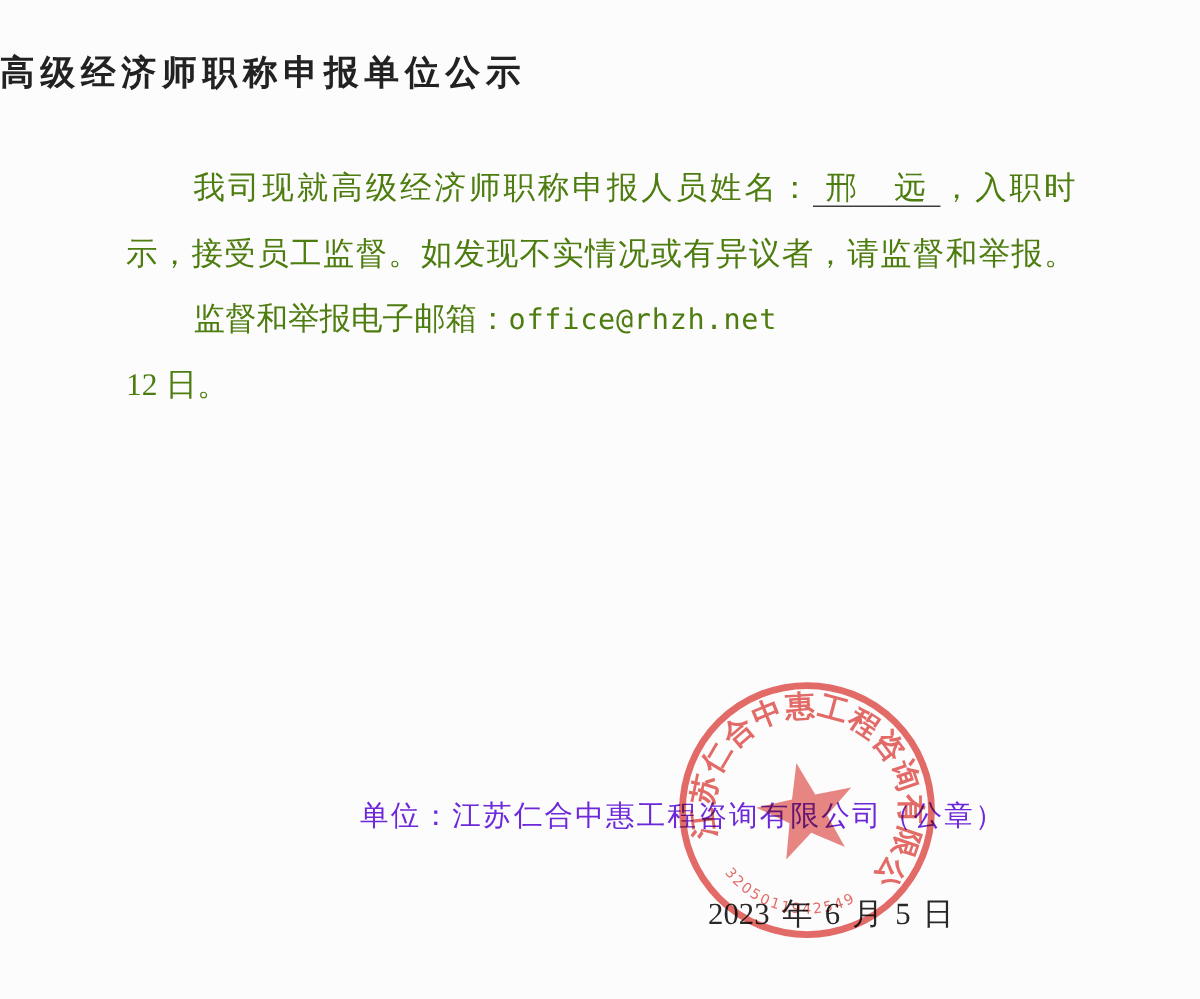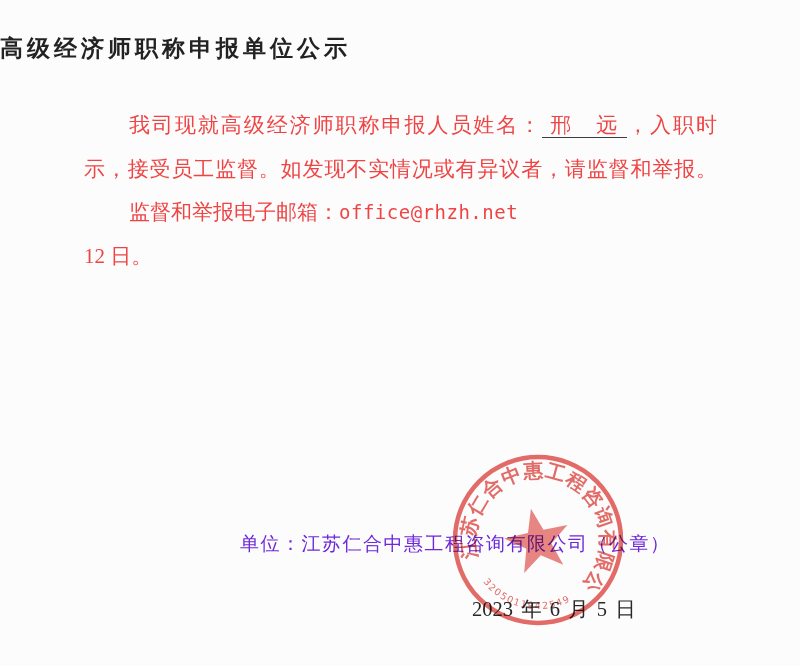--- a/index.html
+++ b/index.html
@@ -25,21 +25,21 @@
     font-size: 23px;
     letter-spacing: 4px;
     color: #222;
   }
   .body-block {
     position: absolute;
     left: 84px;
     top: 104px;
     width: 633px;
     font-size: 21px;
-    color: #ef4444;
+    color: #4d7c0f;
   }
   .line {
     line-height: 43.5px;
     height: 43.5px;
     white-space: nowrap;
   }
   .line.justify {
     white-space: normal;
     text-align: justify;
     text-align-last: justify;

